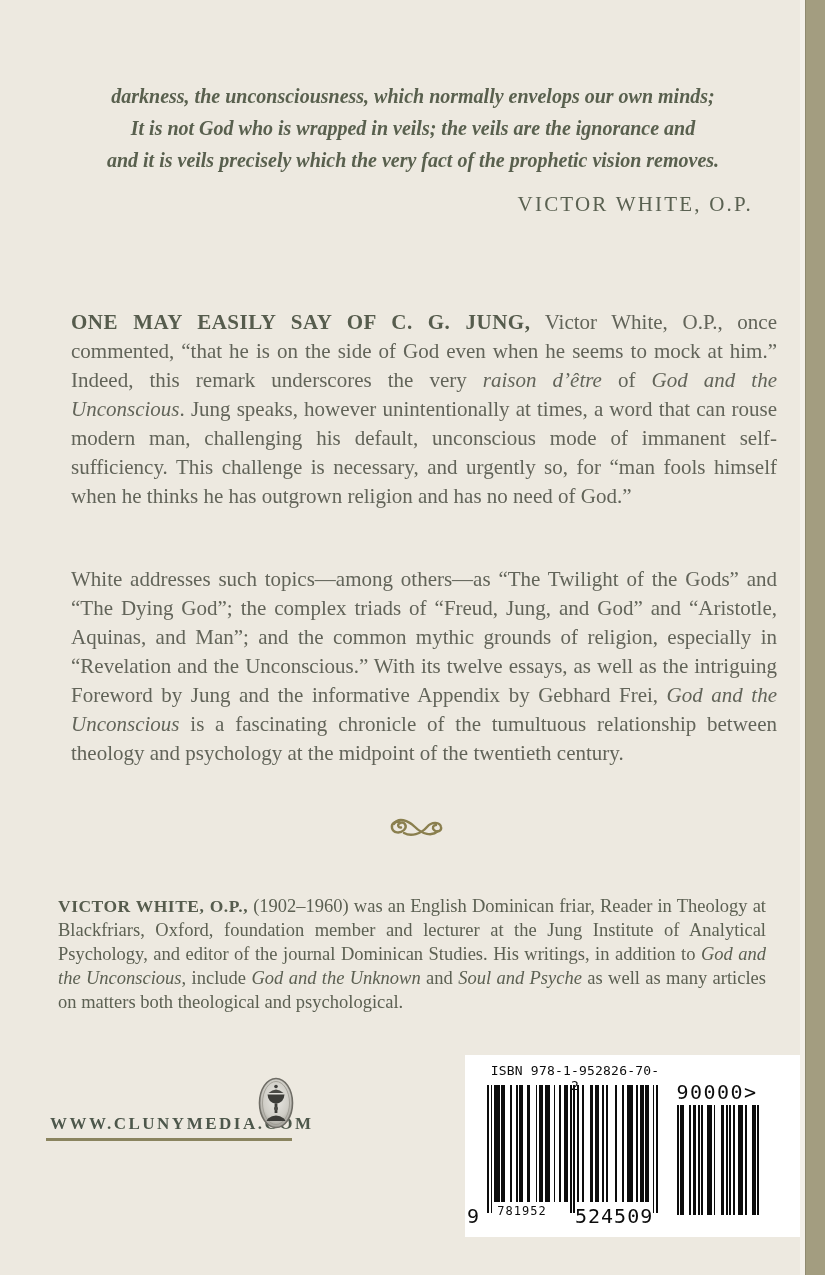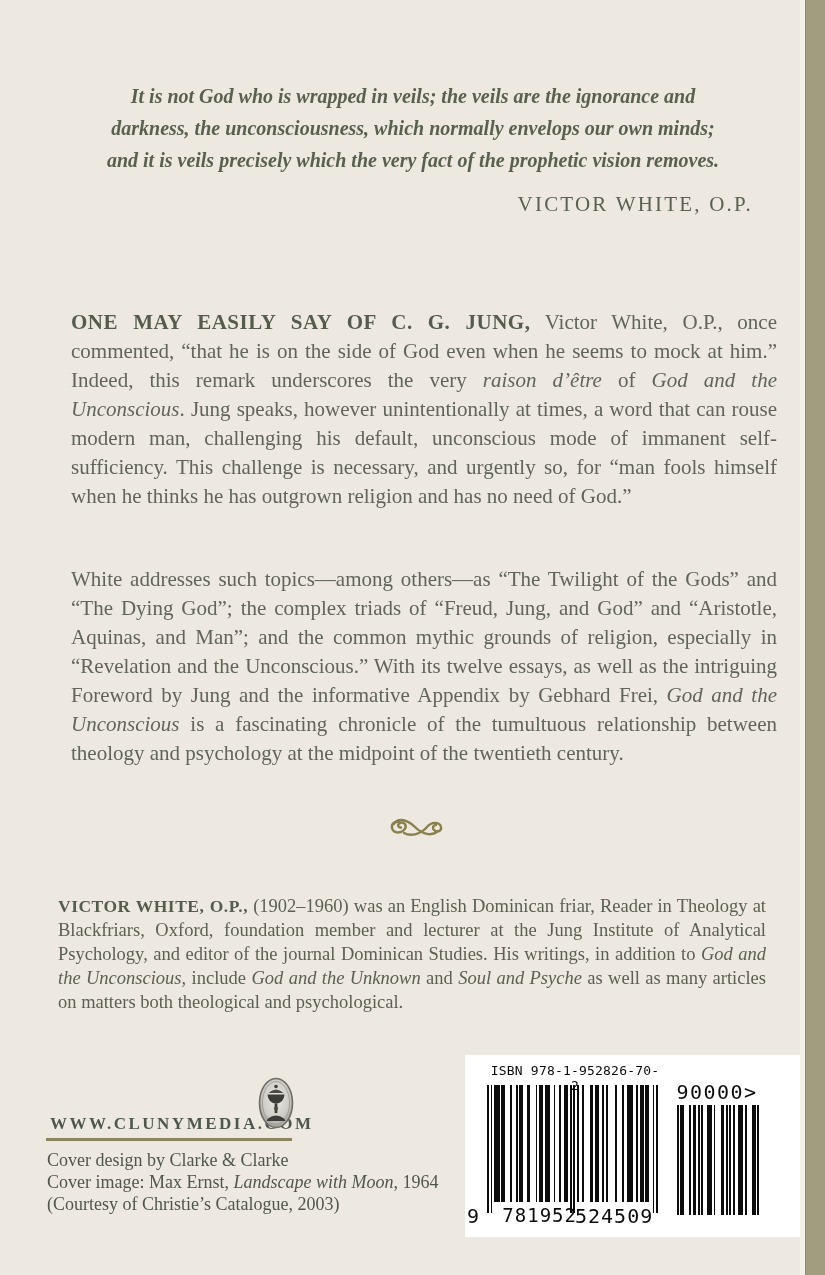--- a/index.html
+++ b/index.html
@@ -43,32 +43,32 @@
   .divider{position:absolute;left:46px;top:1138px;width:246px;height:3px;background:#8A845F;}
   .credits{position:absolute;left:47px;top:1149px;font-size:18px;line-height:22px;color:#51564B;}
 
   
   .barcode-box{position:absolute;left:465px;top:1055px;width:340px;height:182px;background:#ffffff;}
   .mono{font-family:"DejaVu Sans Mono","Liberation Mono",monospace;color:#0c0c0c;}
   .isbn-label{position:absolute;left:22px;top:8px;width:176px;text-align:center;font-size:13px;letter-spacing:0.2px;}
   .ean-bars{position:absolute;left:22px;top:30px;width:171px;height:128px;}
   .supp-bars{position:absolute;left:210px;top:50px;width:84px;height:110px;}
   .digit-9{position:absolute;left:2px;top:149px;font-size:20px;}
-  .digit-g1{position:absolute;left:34px;top:149px;width:78px;text-align:right;font-size:19px;letter-spacing:1px;}
+  .digit-g1{position:absolute;left:18px;top:149px;width:78px;text-align:center;font-size:12px;letter-spacing:1px;}
   .digit-g2{position:absolute;left:110px;top:149px;width:78px;text-align:center;font-size:20px;letter-spacing:1px;}
   .price-code{position:absolute;left:206px;top:25px;width:92px;text-align:center;font-size:20px;letter-spacing:1.5px;}
 </style>
 </head>
 <body>
 
 <div class="cover">
 
   <div class="epigraph">
+    <div>darkness, the unconsciousness, which normally envelops our own minds;</div>
     <div>It is not God who is wrapped in veils; the veils are the ignorance and</div>
-    <div>darkness, the unconsciousness, which normally envelops our own minds;</div>
     <div>and it is veils precisely which the very fact of the prophetic vision removes.</div>
   </div>
   <div class="attribution">VICTOR WHITE, O.P.</div>
 
   <p class="para para1"><span class="lead">ONE MAY EASILY SAY OF C. G. JUNG,</span><span> Victor White, O.P., once commented, “that he is on the side of God even when he seems to mock at him.” Indeed, this remark underscores the very </span><i>raison d’être</i><span> of </span><i>God and the Unconscious</i><span>. Jung speaks, however unintentionally at times, a word that can rouse modern man, challenging his default, unconscious mode of immanent self-sufficiency. This challenge is necessary, and urgently so, for “man fools himself when he thinks he has outgrown religion and has no need of God.”</span></p>
 
   <p class="para para2"><span>White addresses such topics—among others—as “The Twilight of the Gods” and “The Dying God”; the complex triads of “Freud, Jung, and God” and “Aristotle, Aquinas, and Man”; and the common mythic grounds of religion, especially in “Revelation and the Unconscious.” With its twelve essays, as well as the intriguing Foreword by Jung and the informative Appendix by Gebhard Frei, </span><i>God and the Unconscious</i><span> is a fascinating chronicle of the tumultuous relationship between theology and psychology at the midpoint of the twentieth century.</span></p>
 
   <svg class="flourish" width="58" height="30" viewBox="0 0 58 30" fill="none">
     <g stroke="#8A7F4E" stroke-width="2.4" stroke-linecap="round">
@@ -95,25 +95,20 @@
     <circle cx="18" cy="9.5" r="1.8" fill="#3f3f3c"></circle>
     <path d="M10.5 16 Q18 9 25.5 16 Z" fill="#4a4a45"></path>
     <path d="M9.5 17.5 h17 q-0.5 8 -8.5 9.5 q-8 -1.5 -8.5 -9.5 Z" fill="#3c3c38"></path>
     <rect x="16.6" y="27" width="2.8" height="9" fill="#3c3c38"></rect>
     <circle cx="18" cy="31.5" r="2" fill="#4a4a45"></circle>
     <path d="M10 41.5 q8 -6 16 0 l1.5 2.5 h-19 Z" fill="#3c3c38"></path>
   </svg>
 
   <div class="divider"></div>
 
-  <div class="credits">
-    <div>Cover design by Clarke &amp; Clarke</div>
-    <div><span>Cover image: Max Ernst, </span><i>Landscape with Moon</i><span>, 1964</span></div>
-    <div>(Courtesy of Christie’s Catalogue, 2003)</div>
-  </div>
 
   <div class="barcode-box">
     <div class="isbn-label mono">ISBN 978-1-952826-70-2</div>
     <div class="ean-bars">
         <div style="position: absolute; top: 0px; background: rgb(12, 12, 12); left: 0px; width: 1.8px; height: 128px;"></div>
         <div style="position: absolute; top: 0px; background: rgb(12, 12, 12); left: 3.6px; width: 1.8px; height: 128px;"></div>
         <div style="position: absolute; top: 0px; background: rgb(12, 12, 12); left: 7.2px; width: 5.4px; height: 117px;"></div>
         <div style="position: absolute; top: 0px; background: rgb(12, 12, 12); left: 14.4px; width: 3.6px; height: 117px;"></div>
         <div style="position: absolute; top: 0px; background: rgb(12, 12, 12); left: 23.4px; width: 1.8px; height: 117px;"></div>
         <div style="position: absolute; top: 0px; background: rgb(12, 12, 12); left: 28.8px; width: 1.8px; height: 117px;"></div>

